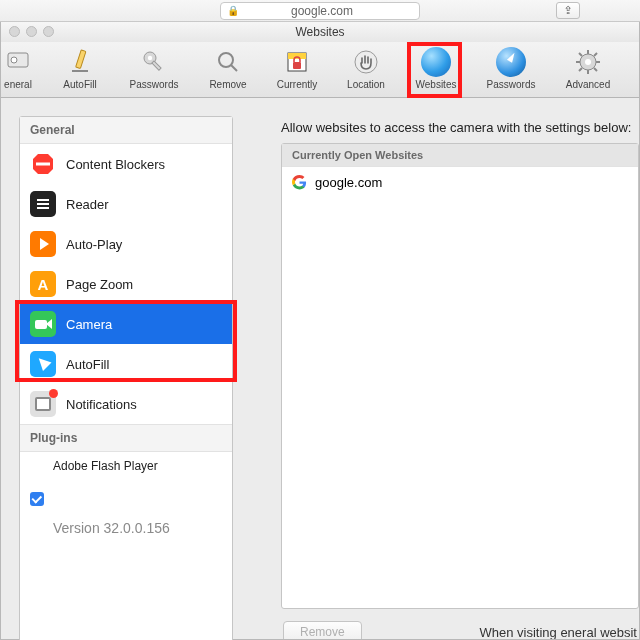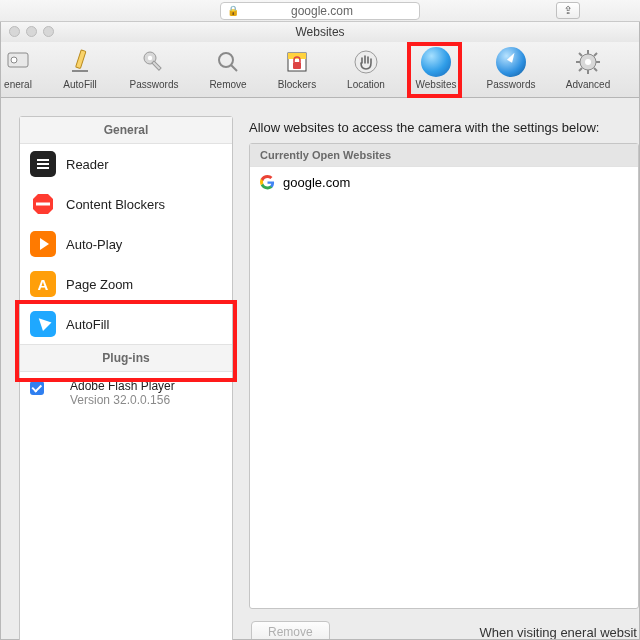--- a/index.html
+++ b/index.html
@@ -64,21 +64,21 @@
 
   .content{
     display:flex; height:calc(100% - 76px); padding:18px 0 0 18px; gap:16px;
   }
   .sidebar{
     width:214px; background:#fff; border:1px solid #c5c5c5; border-radius:3px;
     display:flex; flex-direction:column; height:560px;
   }
   .section-h{
     background:#f4f4f4; color:#6a6a6a; font-size:12px; font-weight:600;
-    padding:6px 10px; border-bottom:1px solid #e2e2e2; border-top:1px solid #e2e2e2;text-align:center;
+    padding:6px 10px; border-bottom:1px solid #e2e2e2; border-top:1px solid #e2e2e2;
   }
   .section-h:first-child{ border-top:none;}
   .item{
     display:flex; align-items:center; gap:10px; padding:7px 10px;
     font-size:13px; color:#222; position:relative;
   }
   .item .iicon{ width:26px; height:26px; border-radius:5px; display:flex; align-items:center; justify-content:center; font-size:15px; color:#fff;}
   .item.selected{ background:#1a6fe8; color:#fff;}
 
   .ic-reader{ background:#222;}
@@ -92,28 +92,28 @@
   .ic-cam::before{content:"";width:12px;height:9px;background:#fff;border-radius:2px;}
   .ic-cam::after{content:"";border-top:5px solid transparent;border-bottom:5px solid transparent;border-right:6px solid #fff;margin-left:-1px;}
   .ic-mic{ background:#e0e0e0;}
   .ic-mic svg{width:14px;height:18px;}
   .ic-loc{ background:#1fa8ff;}
   .ic-loc::before{content:"";width:0;height:0;border-left:6px solid transparent;border-right:6px solid transparent;border-bottom:12px solid #fff;transform:rotate(-45deg) translate(1px,-1px);}
   .ic-notif{ background:#e0e0e0; position:relative;}
   .ic-notif::before{content:"";width:12px;height:10px;border:2px solid #8a8a8a;border-radius:2px;background:#fff;}
   .ic-notif .dot{position:absolute;top:-2px;right:-2px;width:9px;height:9px;border-radius:50%;background:#ff3b30;}
 
-  .plugin-item{ display:flex; align-items:flex-start; gap:26px; padding:7px 10px;}
+  .plugin-item{ display:flex; align-items:center; gap:9px; padding:7px 10px;}
   .chk{ width:14px;height:14px;border-radius:3px;background:#2f7ff0;display:flex;align-items:center;justify-content:center;margin-top:2px;}
   .chk::after{content:"";width:7px;height:4px;border-left:2px solid #fff;border-bottom:2px solid #fff;transform:rotate(-45deg) translateY(-1px);}
   .plugin-item .pt{font-size:12px;color:#222;}
-  .plugin-item .pv{font-size:12px;color:#8a8a8a;}
+  .plugin-item .pv{font-size:14px;color:#8a8a8a;margin-top:47px;}
 
   .main{
-    flex:1; padding-right:0; overflow:hidden;
+    flex:1; padding-right:0; overflow:hidden;margin-left:32px;
   }
   .main-h{ font-size:13px; color:#222; padding:4px 0 8px 0;}
   .listbox{
     background:#fff; border:1px solid #c5c5c5; border-radius:3px;
     height:466px; display:flex; flex-direction:column;
   }
   .list-h{ background:#e5e5e5; color:#6a6a6a; font-size:11px; font-weight:600;
     padding:5px 10px; border-bottom:1px solid #e2e2e2;}
   .row{ display:flex; align-items:center; gap:8px; padding:8px 10px; font-size:13px;}
   .gicon{width:15px;height:15px;}
@@ -188,21 +188,21 @@
     <div class="tool" style="width:48px">
       <div class="ticon">
         <svg width="26" height="26" viewBox="0 0 26 26">
             <rect x="4" y="4" width="18" height="18" fill="#fff" stroke="#444"></rect>
             <rect x="4" y="4" width="18" height="6" fill="#ffd23e"></rect>
             <rect x="4" y="4" width="18" height="6" fill="url(#s)"></rect>
             <rect x="9" y="13" width="8" height="7" rx="1" fill="#d44"></rect>
             <path d="M10 13v-2a3 3 0 0 1 6 0v2" fill="none" stroke="#d44" stroke-width="1.6"></path>
           </svg>
       </div>
-      <span class="tlabel">Blockers</span>
+      <span class="tlabel">Currently</span>
     </div>
     <div class="tool" style="width:46px">
       <div class="ticon">
         <svg width="26" height="26" viewBox="0 0 26 26">
             <circle cx="13" cy="13" r="11" fill="#ededed" stroke="#9a9a9a"></circle>
             <path d="M9 14v-5m3 5V7m3 7V8m3 6v-4M8 14c0 4 2 6 5 6s5-2 5-6" fill="none" stroke="#6a6a6a" stroke-width="1.6" stroke-linecap="round"></path>
           </svg>
       </div>
       <span class="tlabel">Location</span>
     </div>
@@ -238,43 +238,53 @@
       </div>
       <span class="tlabel">Advanced</span>
     </div>
   </div>
 
   <div class="content">
     <div class="sidebar" style="position:relative">
       <div class="section-h">General</div>
 
       <div class="item">
-        <div class="iicon ic-reader"></div>
-        <span>Reader</span>
-      </div>
-      <div class="item">
         <div class="iicon ic-block">
           <svg viewBox="0 0 24 24">
               <polygon points="7,2 17,2 22,7 22,17 17,22 7,22 2,17 2,7" fill="#ff3b30"></polygon>
               <rect x="5" y="10.5" width="14" height="3" fill="#fff"></rect>
             </svg>
         </div>
         <span>Content Blockers</span>
       </div>
       <div class="item">
+        <div class="iicon ic-reader"></div>
+        <span>Reader</span>
+      </div>
+      <div class="item">
         <div class="iicon ic-play"></div>
         <span>Auto-Play</span>
       </div>
       <div class="item">
         <div class="iicon ic-zoom">A</div>
         <span>Page Zoom</span>
       </div>
+      <div class="item selected">
+        <div class="iicon ic-cam"></div>
+        <span>Camera</span>
+      </div>
       <div class="item">
         <div class="iicon ic-loc"></div>
         <span>AutoFill</span>
+      </div>
+      <div class="item">
+        <div class="iicon ic-notif">
+            <span class="dot"></span>
+          </div>
+        <span>Notifications</span>
       </div>
 
       <div class="section-h">Plug-ins</div>
       <div class="plugin-item">
         <div class="chk"></div>
         <div>
           <div class="pt">Adobe Flash Player</div>
           <div class="pv">Version 32.0.0.156</div>
         </div>
       </div>

